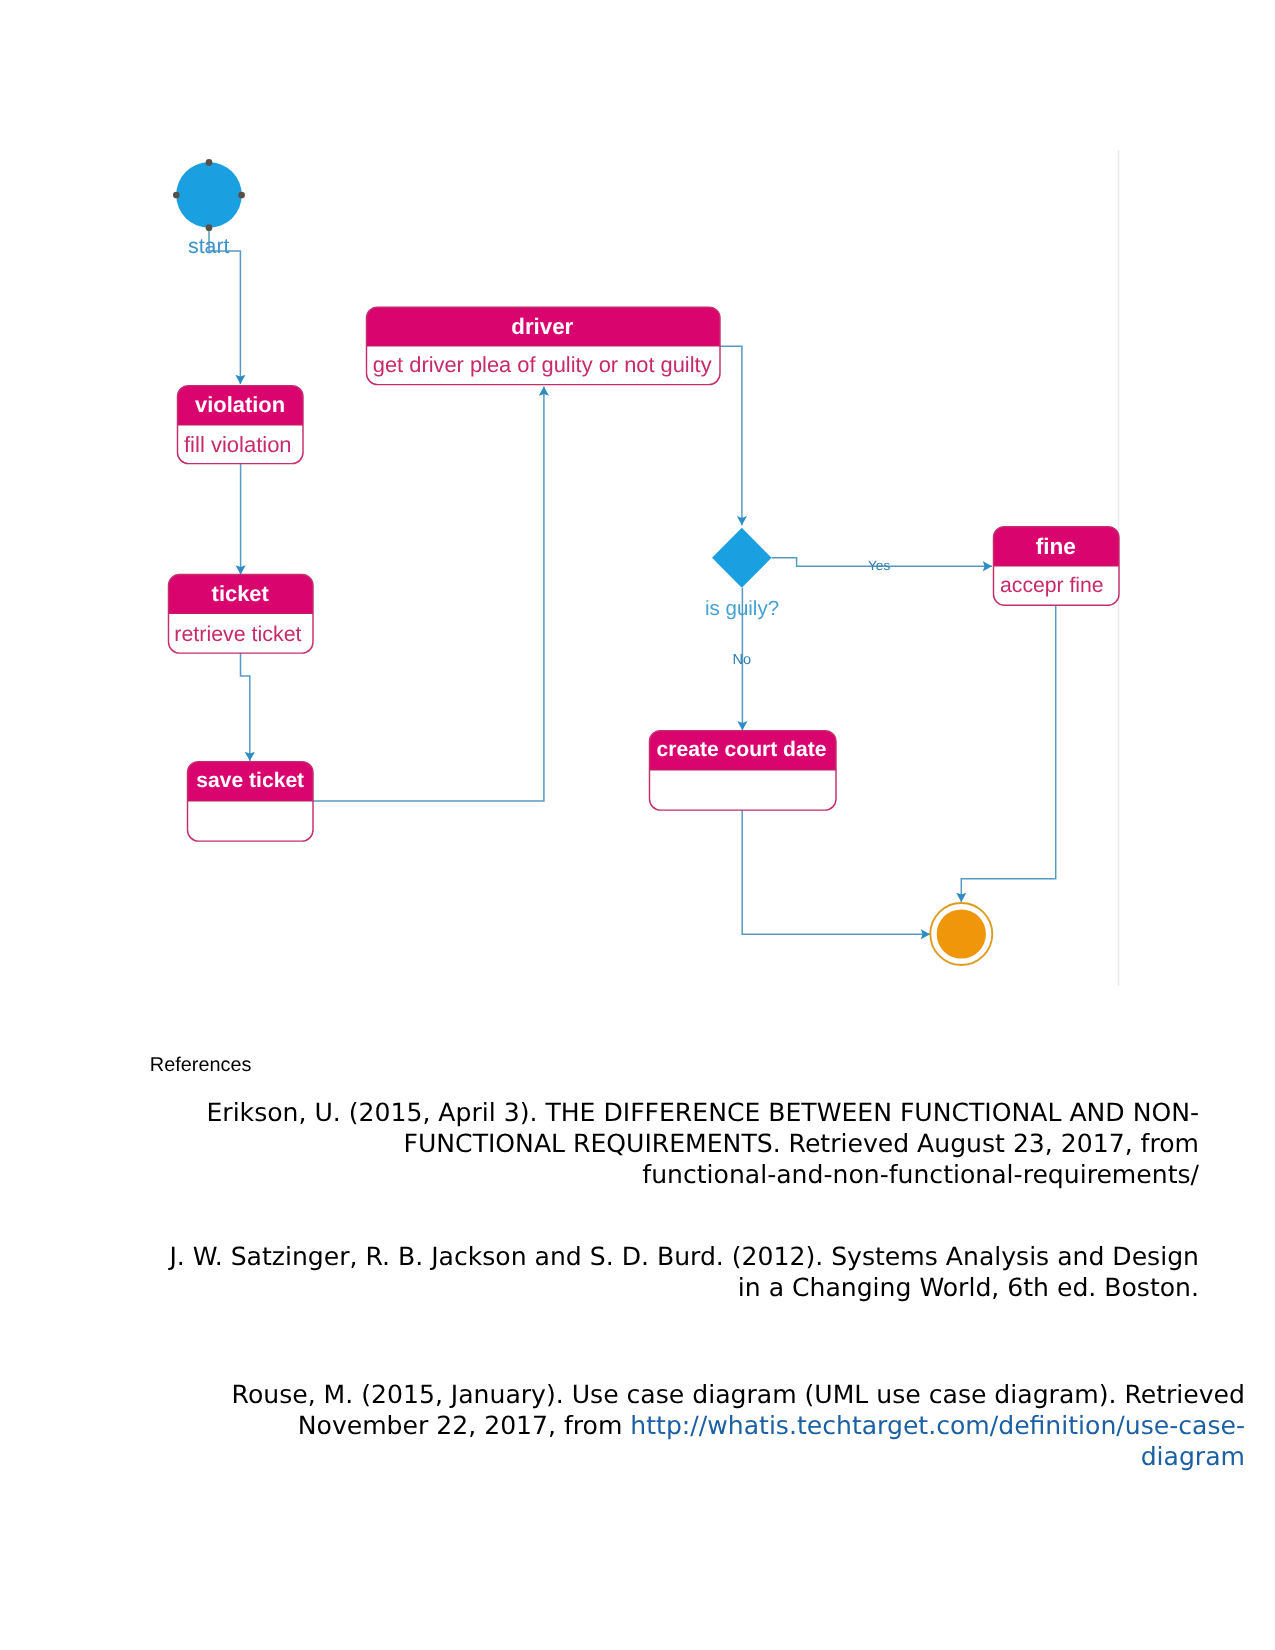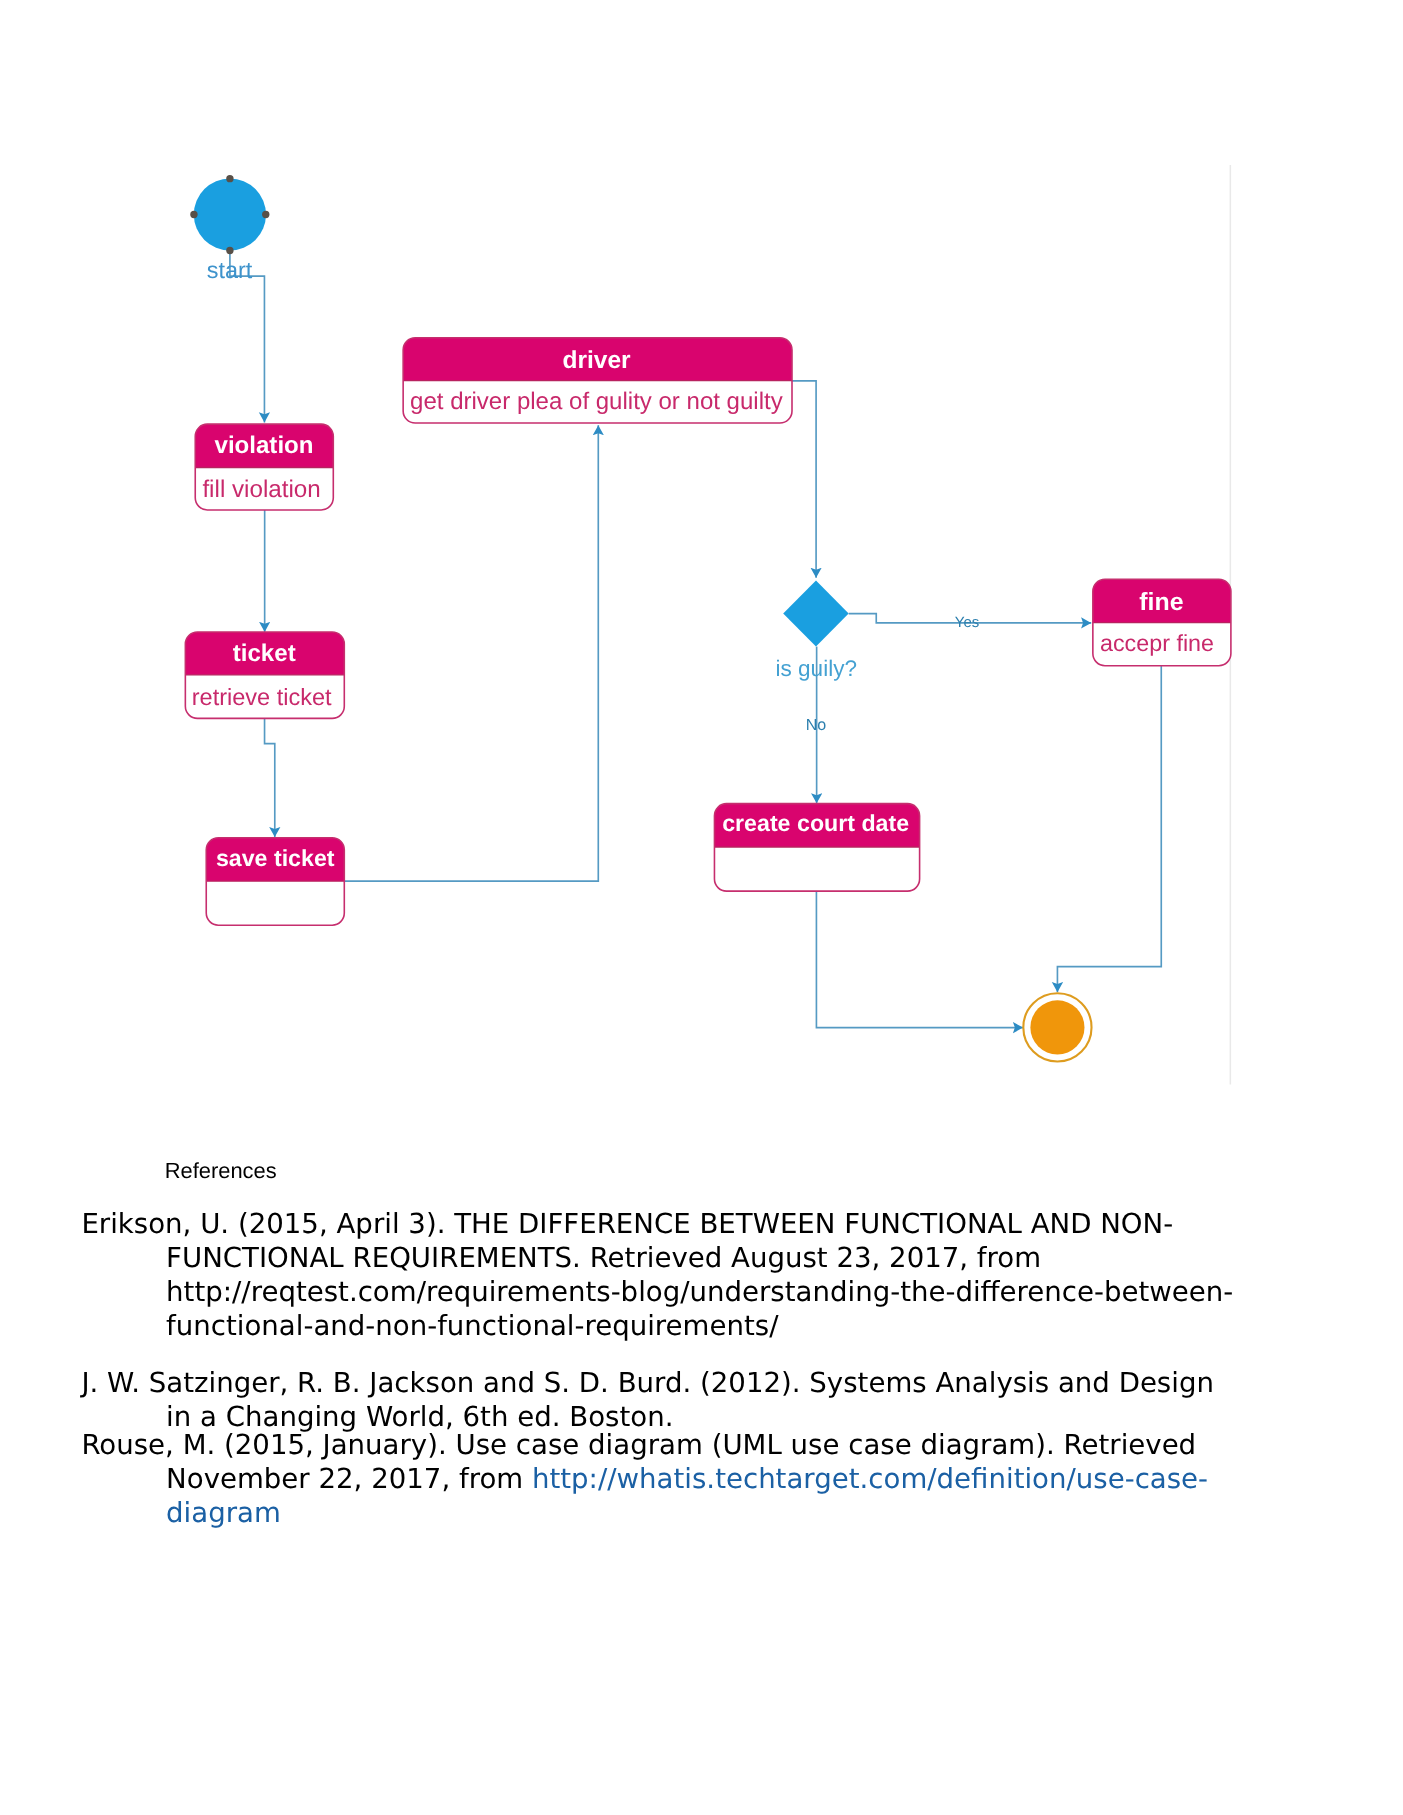--- a/index.html
+++ b/index.html
@@ -11,21 +11,21 @@
   #page{position:absolute;left:0;top:0;width:1275px;height:1162px;background:#fff;}
   #diagram{position:absolute;left:0;top:0;width:1275px;height:1040px;display:block;}
   #diagram text{font-family:"Liberation Sans", sans-serif;}
 
   .refs{position:absolute;left:0;top:0;width:1275px;}
   .ref-heading{position:absolute;left:149.8px;top:1056px;font-size:19.9px;font-weight:normal;
                font-family:"Liberation Sans",sans-serif;
                letter-spacing:0px;line-height:19px;color:#000;white-space:nowrap;}
   .ref-entry{position:absolute;left:74px;width:1048px;font-size:25.1px;line-height:30.95px;
              color:#000000;text-indent:0;padding-left:77px;}
-  .ref-entry > .ln{display:block;white-space:nowrap;margin-left:-77px;}
+  .ref-entry > .ln{display:block;white-space:nowrap;margin-left:-77px;text-align:right;}
   .ref-entry > .ln.ind{margin-left:0;}
   a.reflink{color:#1b60a4;text-decoration-skip-ink:none;
             text-underline-offset:2.2px;text-decoration-thickness:1.7px;}
 </style>
 </head>
 <body>
 
 <div id="page">
 
   <svg id="diagram" width="1275" height="1040" viewBox="0 0 1275 1040" xmlns="http://www.w3.org/2000/svg">
@@ -150,29 +150,28 @@
       <circle cx="961.3" cy="934" r="24.6" fill="#F0960B"></circle>
     </g>
   </svg>
 
   <div class="refs">
     <div class="ref-heading">References</div>
 
     <div class="ref-entry" style="top:1097.8px;">
       <span class="ln">Erikson, U. (2015, April 3). THE DIFFERENCE BETWEEN FUNCTIONAL AND NON-</span>
       <span class="ln ind">FUNCTIONAL REQUIREMENTS. Retrieved August 23, 2017, from</span>
-      <span class="ln ind">http://reqtest.com/requirements-blog/understanding-the-difference-between-</span>
       <span class="ln ind">functional-and-non-functional-requirements/</span>
     </div>
 
     <div class="ref-entry" style="top:1242px;">
       <span class="ln">J. W. Satzinger, R. B. Jackson and S. D. Burd. (2012). Systems Analysis and Design</span>
       <span class="ln ind">in a Changing World, 6th ed. Boston.</span>
     </div>
 
-    <div class="ref-entry" style="top:1299px;">
+    <div class="ref-entry" style="top:1380px;margin-left:46px;">
       <span class="ln">Rouse, M. (2015, January). Use case diagram (UML use case diagram). Retrieved</span>
       <span class="ln ind"><span>November 22, 2017, from </span><a class="reflink">http://whatis.techtarget.com/definition/use-case-</a></span>
       <span class="ln ind"><a class="reflink">diagram</a></span>
     </div>
   </div>
 
 </div>
 
 </body></html>

